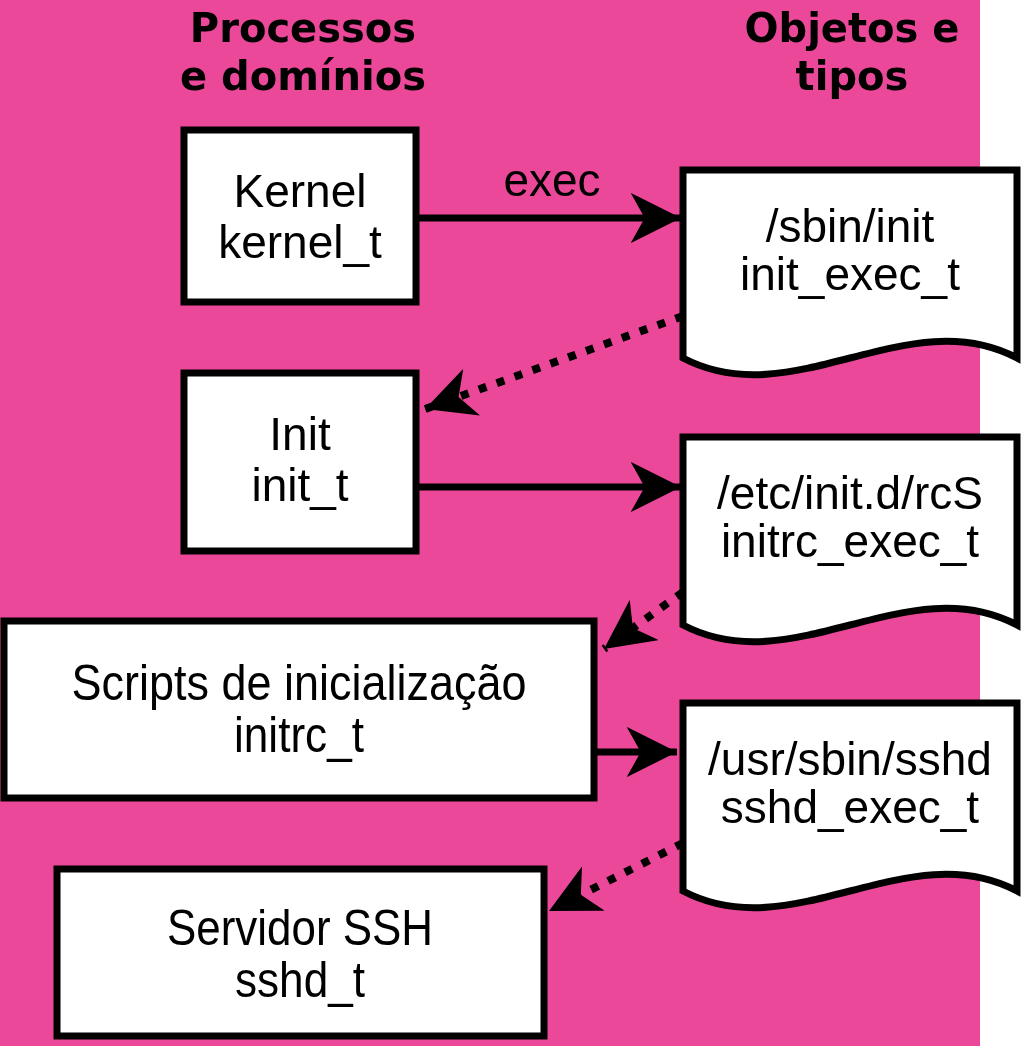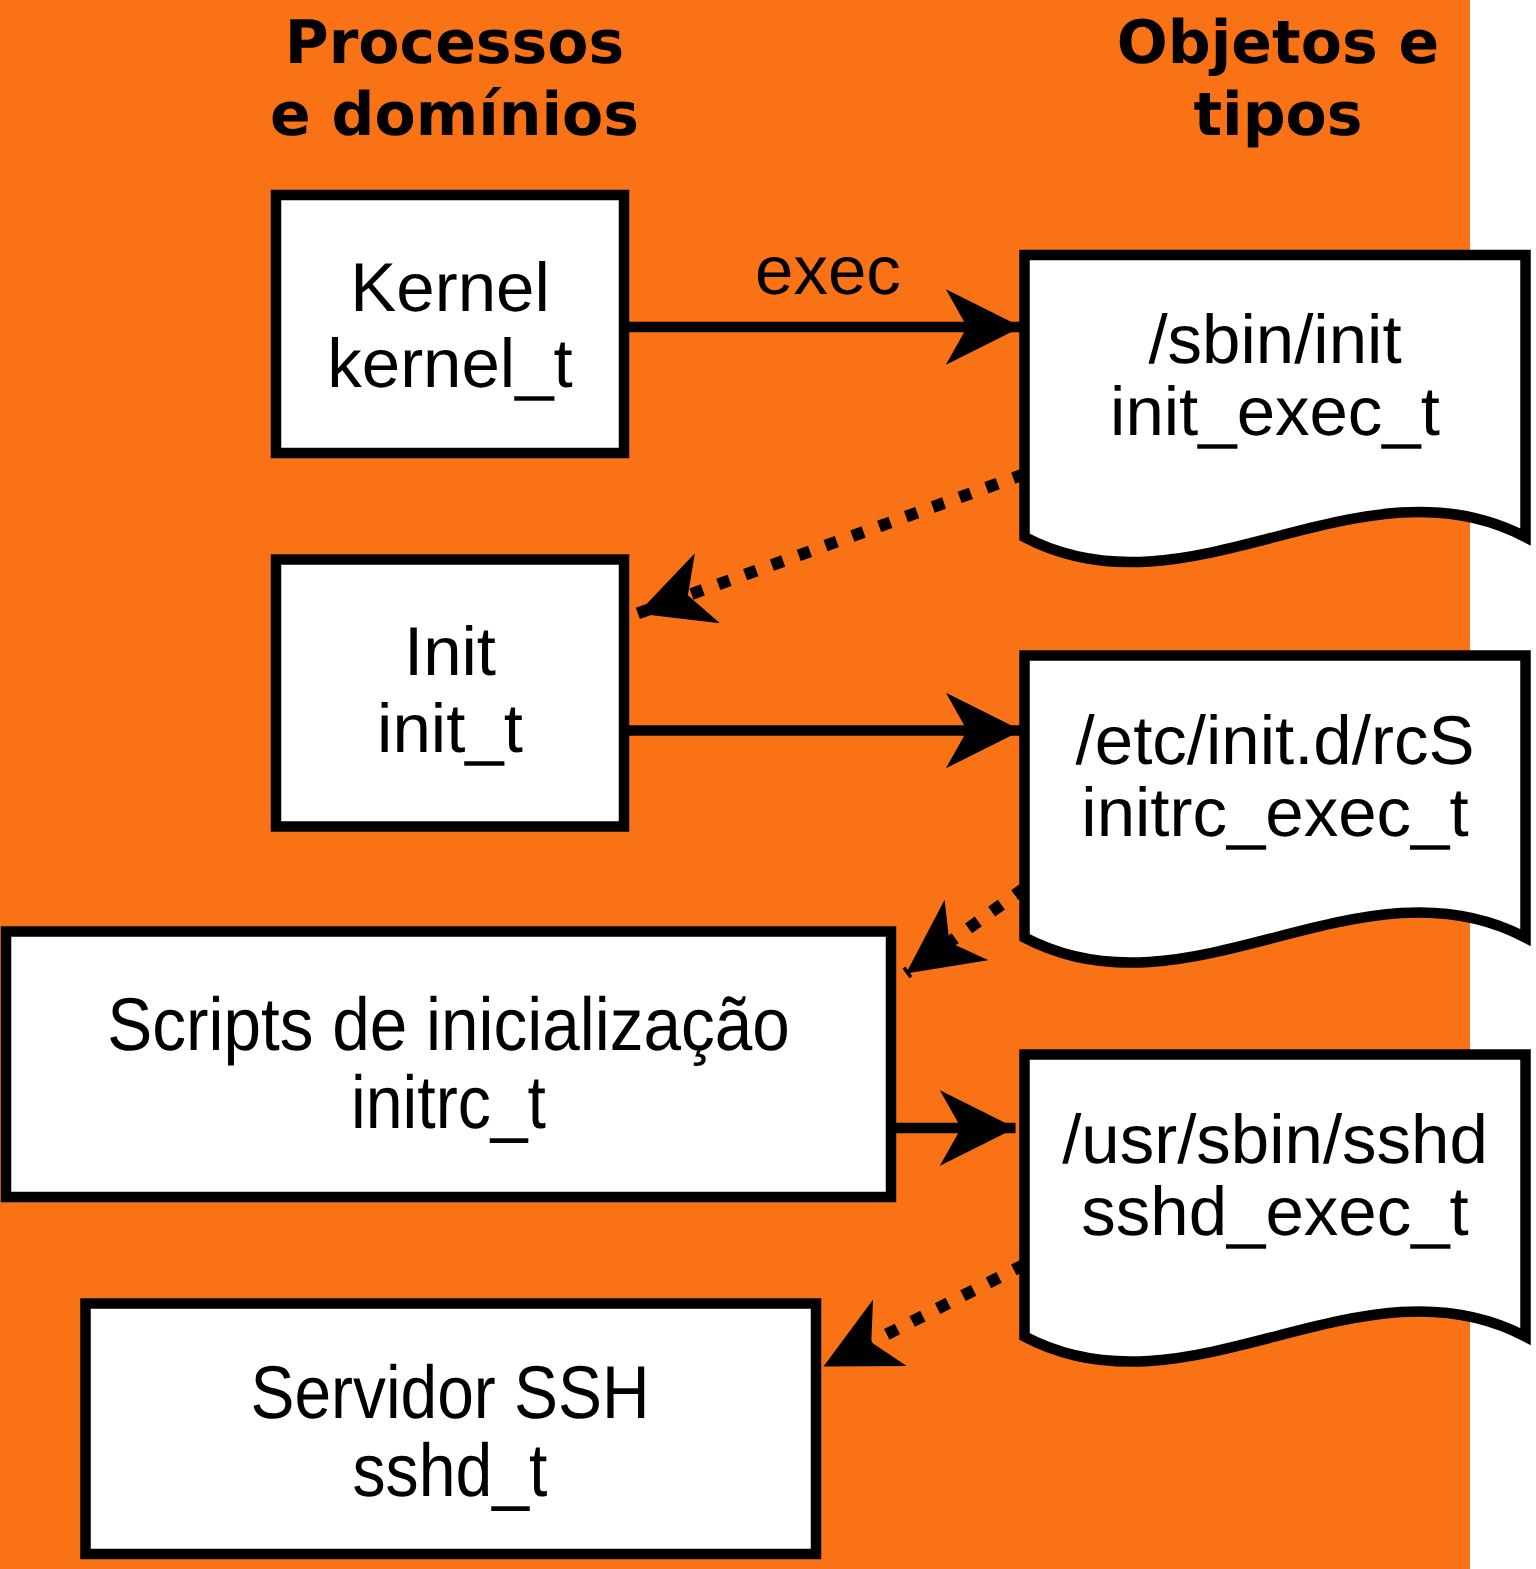--- a/index.html
+++ b/index.html
@@ -3,21 +3,21 @@
 <meta charset="utf-8">
 <style>
   html, body {
     margin: 0;
     padding: 0;
     background: #ffffff;
   }
   .canvas {
     width: 980px;
     height: 1046px;
-    background: #f97316;
+    background: #ec4899;
     position: relative;
   }
   svg { display: block; }
   .shape {
     fill: #ffffff;
     stroke: #000000;
     stroke-width: 7;
     stroke-linejoin: miter;
   }
   .solid-arrow {

